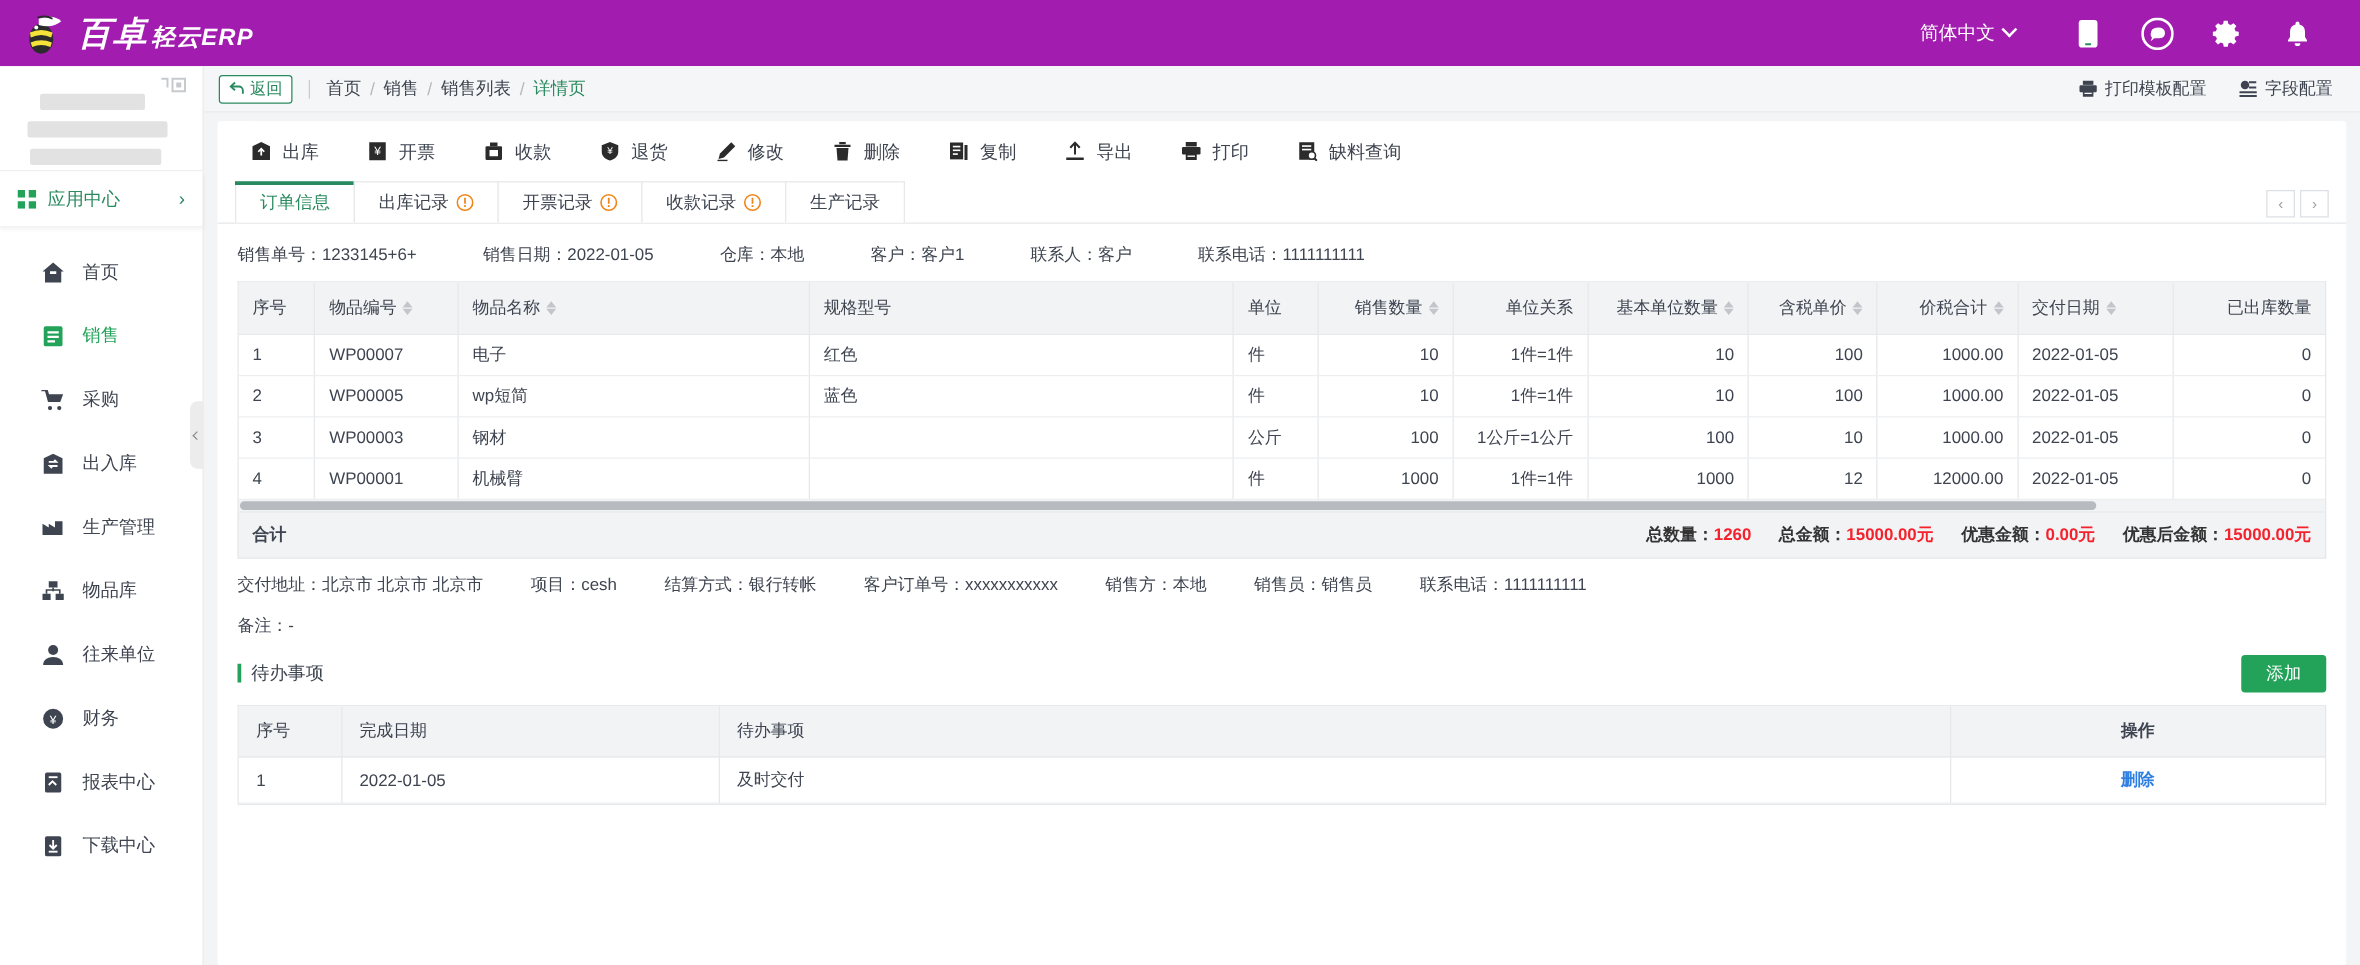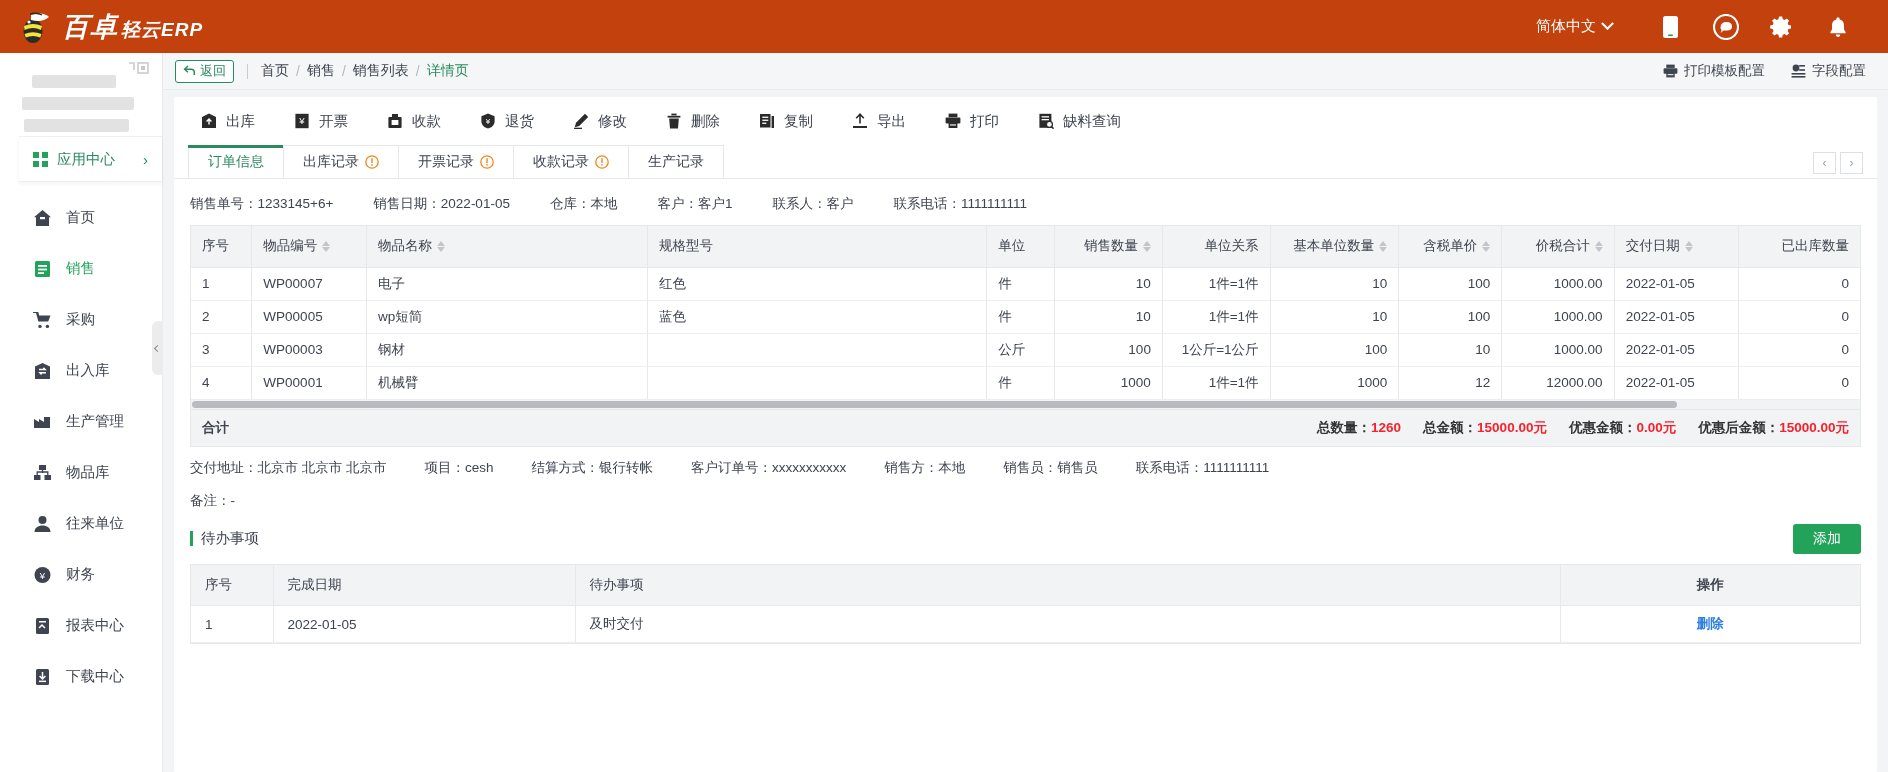--- a/index.html
+++ b/index.html
@@ -6,21 +6,21 @@
   html, body {
     width: 1888px; height: 772px;
     font-family: "Liberation Sans", "DejaVu Sans", sans-serif;
     font-size: 14px; color: #333; background: #fff;
     overflow: hidden;
   }
   .app { width: 1888px; height: 772px; position: relative; }
 
   
   .topbar {
-    height: 53px; background: #c2410c; display: flex; align-items: center;
+    height: 53px; background: #a21caf; display: flex; align-items: center;
     justify-content: space-between; padding: 0 22px 0 18px; color: #fff;
   }
   .brand { display: flex; align-items: center; gap: 10px; }
   .brand-logo { width: 34px; height: 36px; position: relative; display:block; }
   .brand-text { font-size: 27px; font-weight: bold; font-style: italic; letter-spacing: 1px; }
   .brand-text .sub { font-size: 19px; font-weight: bold; font-style: italic; margin-left: 3px;}
   .top-right { display: flex; align-items: center; gap: 0px; }
   .lang { display: flex; align-items: center; gap: 7px; font-size: 15px; margin-right: 30px; }
   .top-icon { width: 56px; height: 40px; display: flex; align-items: center; justify-content: center; cursor: pointer; }
   .chev { width: 9px; height: 9px; border-right: 2px solid #fff; border-bottom: 2px solid #fff; transform: rotate(45deg) translate(-2px,-2px); }
@@ -35,21 +35,21 @@
   .u-line { background: #e2e2e2; border-radius: 2px; }
   .u1 { width: 84px; height: 13px; margin: 12px 0 0 18px; }
   .u2 { width: 112px; height: 13px; margin: 9px 0 0 8px; }
   .u3 { width: 105px; height: 13px; margin: 9px 0 0 10px; }
   .u-corner { position: absolute; right: 12px; top: 8px; opacity: .55; }
 
   .appcenter {
     display: flex; align-items: center; height: 46px; padding: 0 14px;
     border-top: 1px solid #efefef; border-bottom: 1px solid #efefef;
     box-shadow: 0 2px 4px rgba(0,0,0,.05);
-    color: #2a8a5f; font-size: 14.5px; cursor: pointer; background:#fff;margin-left:19px;
+    color: #2a8a5f; font-size: 14.5px; cursor: pointer; background:#fff;
   }
   .appcenter .grid-ico { margin-right: 9px; display:flex; }
   .appcenter .arrow { margin-left: auto; font-size: 15px; color: #2a8a5f; }
 
   .menu { padding-top: 10px; }
   .menu-item {
     display: flex; align-items: center; height: 51px; padding-left: 33px;
     gap: 14px; color: #3e4450; font-size: 14.5px; cursor: pointer;
   }
   .menu-item.active { color: #23a35a; }
@@ -104,21 +104,21 @@
   .tab.active { color: #2a8a5f; }
   .tab.active::before {
     content:""; position: absolute; left: -1px; right: -1px; top: -1px; height: 3px; background: #2a8a5f;
   }
   .tab .warn { color: #f0861a; font-size: 13px; display:flex; }
   .tab-nav { margin-left: auto; display: flex; gap: 4px; padding-bottom: 4px; }
   .tnbtn { width: 23px; height: 22px; border: 1px solid #dcdfe3; background: #fff;
            display: flex; align-items: center; justify-content: center; cursor: pointer; color: #9aa0a6; font-size: 12px;}
 
   
-  .inforow { display: flex; align-items: center; padding: 16px 16px 12px 16px; gap: 40px; font-size: 13.5px; color: #3e4450; flex-wrap: wrap;}
+  .inforow { display: flex; align-items: center; padding: 16px 16px 12px 16px; gap: 53px; font-size: 13.5px; color: #3e4450; flex-wrap: wrap;}
   .inforow .lbl { color: #3e4450; }
   .inforow2 { display: flex; align-items: center; padding: 12px 16px 6px 16px; gap: 38px; font-size: 13.5px; color: #3e4450; flex-wrap: wrap;}
 
   
   .tablewrap { margin: 0 16px; border: 1px solid #e6e8ea; border-bottom: none;}
   table.grid { width: 100%; border-collapse: collapse; font-size: 13.5px; table-layout: fixed; }
   table.grid th {
     background: #f2f3f5; color: #3e4450; font-weight: normal; height: 41px;
     border-right: 1px solid #e6e8ea; border-bottom: 1px solid #e6e8ea; padding: 0 11px;
     white-space: nowrap;

